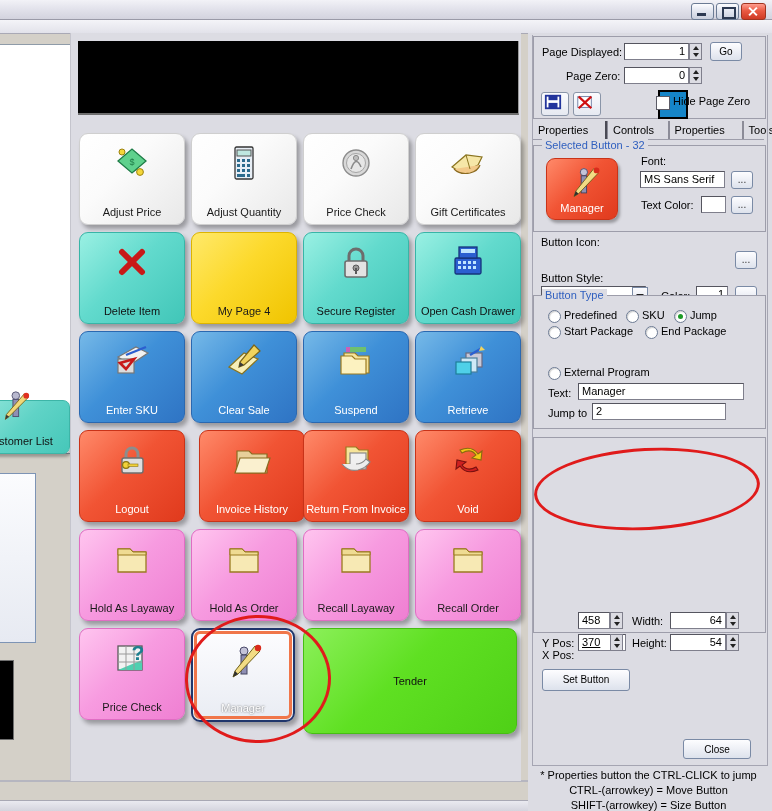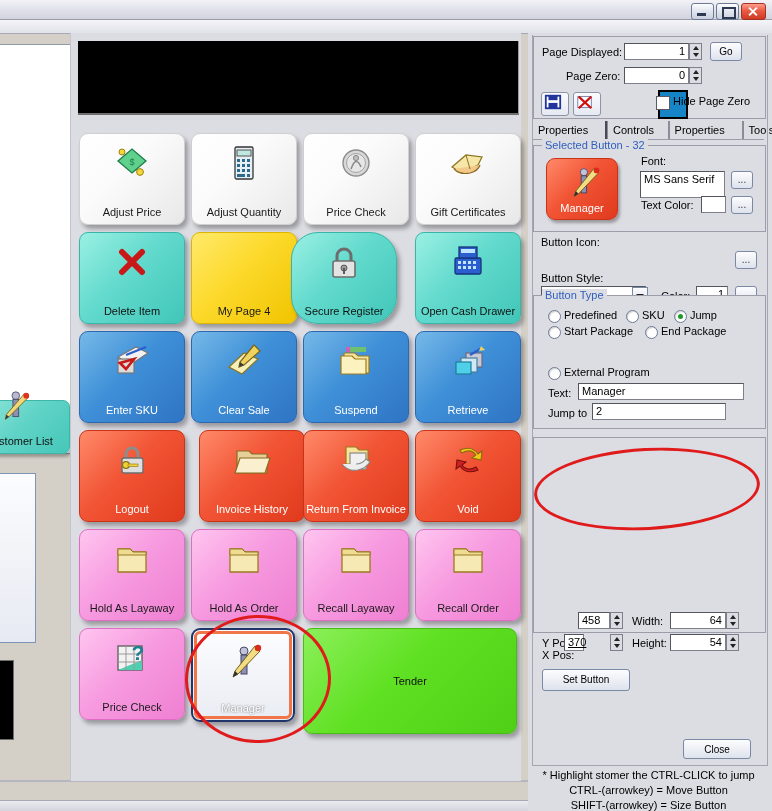--- a/index.html
+++ b/index.html
@@ -247,21 +247,21 @@
             <g stroke="#c81818" stroke-width="6" stroke-linecap="round">
               <line x1="10" y1="10" x2="30" y2="30"></line>
               <line x1="30" y1="10" x2="10" y2="30"></line>
             </g>
           </svg></span>
         <span class="lbl">Delete Item</span>
       </div>
       <div class="btn s-yellow" style="left: 118px; top: 99px; width: 104px; height: 90px;">
         <span class="lbl">My Page 4</span>
       </div>
-      <div class="btn s-teal" style="left: 218px; top: 99px; width: 104px; height: 90px; border-radius: 27px;">
+      <div class="btn s-teal" style="left: 230px; top: 99px; width: 104px; height: 90px;">
         <span class="ico"><svg viewBox="0 0 40 40" width="40" height="40">
             <path d="M13 19 v-5 a7 7 0 0 1 14 0 v5" fill="none" stroke="#6d6d6d" stroke-width="3"></path>
             <rect x="9" y="19" width="22" height="16" rx="2" fill="#e3e3e3" stroke="#6d6d6d" stroke-width="1.6"></rect>
             <circle cx="20" cy="26" r="3" fill="#9a9a9a" stroke="#5a5a5a"></circle>
             <rect x="19" y="26" width="2" height="6" fill="#5a5a5a"></rect>
           </svg></span>
         <span class="lbl">Secure Register</span>
       </div>
       <div class="btn s-teal" style="left: 342px; top: 99px; width: 104px; height: 90px;">
         <span class="ico"><svg viewBox="0 0 40 40" width="40" height="40">
@@ -461,21 +461,21 @@
       <svg style="position:absolute;left:18px;top:6px;width:36px;height:36px;" viewBox="0 0 40 40">
         <ellipse cx="21" cy="8" rx="4" ry="4" fill="#c3c3d8" stroke="#4a4a6a" stroke-width="1"></ellipse>
         <rect x="18" y="12" width="6" height="19" fill="#8f8fb4" stroke="#44445f" stroke-width="1"></rect>
         <polygon points="32,4 37,9 15,32 10,35 12,29" fill="#f2dc84" stroke="#6d5e18" stroke-width="1"></polygon>
         <polygon points="10,35 12,29 15,32" fill="#2e2e2e"></polygon>
         <circle cx="35" cy="6" r="3.2" fill="#d92b1c"></circle>
       </svg>
       <div class="lbl">Manager</div>
     </div>
     <div class="fld-lbl" style="left:107px;top:9px;">Font:</div>
-    <div class="txtbox" style="left:106px;top:25px;width:85px;height:27px;">MS Sans Serif</div>
+    <div class="txtbox" style="left:106px;top:25px;width:85px;height:17px;">MS Sans Serif</div>
     <div class="dotbtn" style="left:197px;top:25px;">...</div>
     <div class="fld-lbl" style="left:107px;top:53px;">Text Color:</div>
     <div class="txtbox" style="left:167px;top:50px;width:25px;height:17px;"></div>
     <div class="dotbtn" style="left:197px;top:50px;">...</div>
   </div>
 
   <div class="fld-lbl" style="position:absolute;left:13px;top:203px;">Button Icon:</div>
   <div class="dotbtn" style="left:207px;top:218px;">...</div>
 
   <div class="fld-lbl" style="position:absolute;left:13px;top:239px;">Button Style:</div>
@@ -536,37 +536,37 @@
       <b class="dn"></b>
     </div>
   <div class="fld-lbl" style="position:absolute;left:104px;top:582px;">Width:</div>
   <div class="txtbox r" style="left:142px;top:579px;width:56px;height:17px;">64</div>
   <div class="spin" style="left:198px;top:579px;height:17px;">
       <b class="up"></b>
       <b class="dn"></b>
     </div>
 
   <div class="fld-lbl" style="position:absolute;left:14px;top:604px;">Y Pos:</div>
-  <div class="txtbox" style="left:36px;top:601px;width:20px;height:17px;text-decoration:underline;">370</div>
+  <div class="txtbox" style="left:50px;top:601px;width:48px;height:17px;text-decoration:underline;">370</div>
   <div class="spin" style="left:82px;top:601px;height:17px;">
       <b class="up"></b>
       <b class="dn"></b>
     </div>
   <div class="fld-lbl" style="position:absolute;left:104px;top:604px;">Height:</div>
   <div class="txtbox r" style="left:142px;top:601px;width:56px;height:17px;">54</div>
   <div class="spin" style="left:198px;top:601px;height:17px;">
       <b class="up"></b>
       <b class="dn"></b>
     </div>
 
   <div class="btn3d" style="left:14px;top:636px;width:88px;height:22px;line-height:20px;">Set Button</div>
   <div class="btn3d" style="left:155px;top:706px;width:68px;height:20px;line-height:20px;">Close</div>
 
   <div id="paneborder"></div>
 
   <div id="hintbox">
-    <div>* Highlight stomer the CTRL-CLICK to jump</div>
+    <div>* Properties button the CTRL-CLICK to jump</div>
     <div>CTRL-(arrowkey) = Move Button</div>
     <div>SHIFT-(arrowkey) = Size Button</div>
   </div>
 </div>
 
 <div class="ellipse" id="ellipse-fields"></div>
 
 </body></html>

